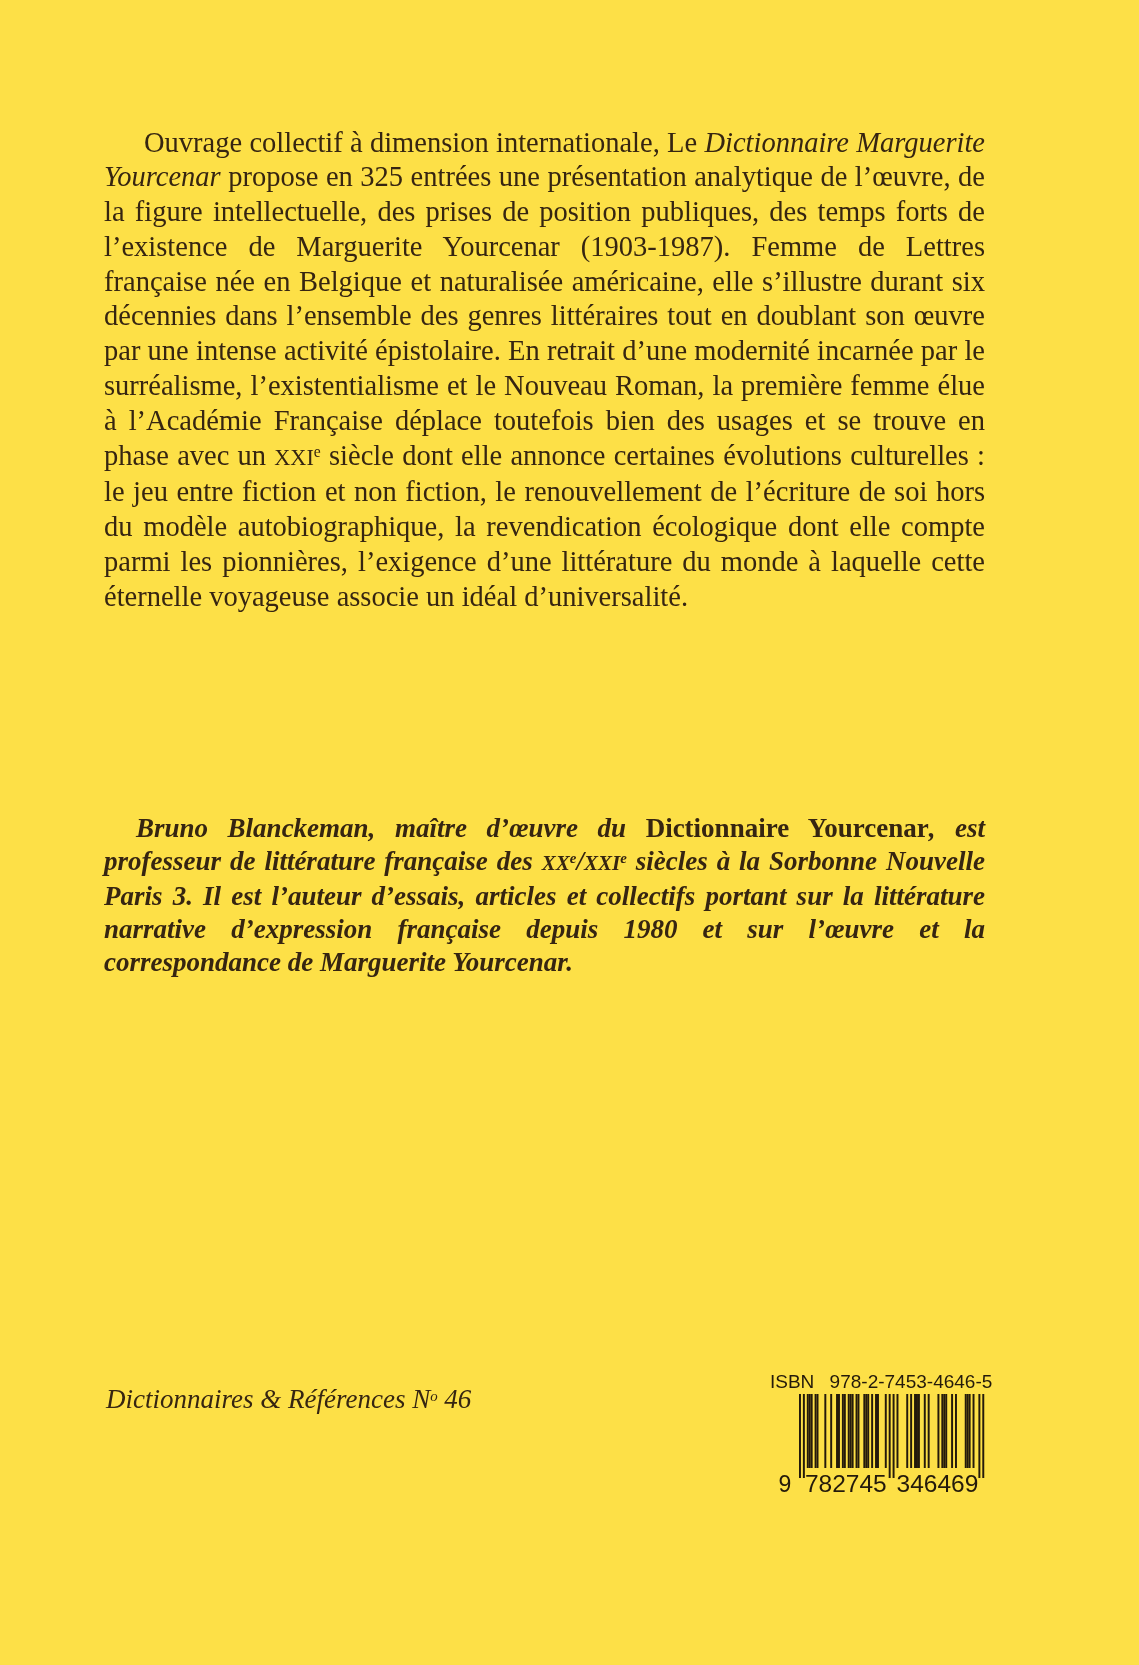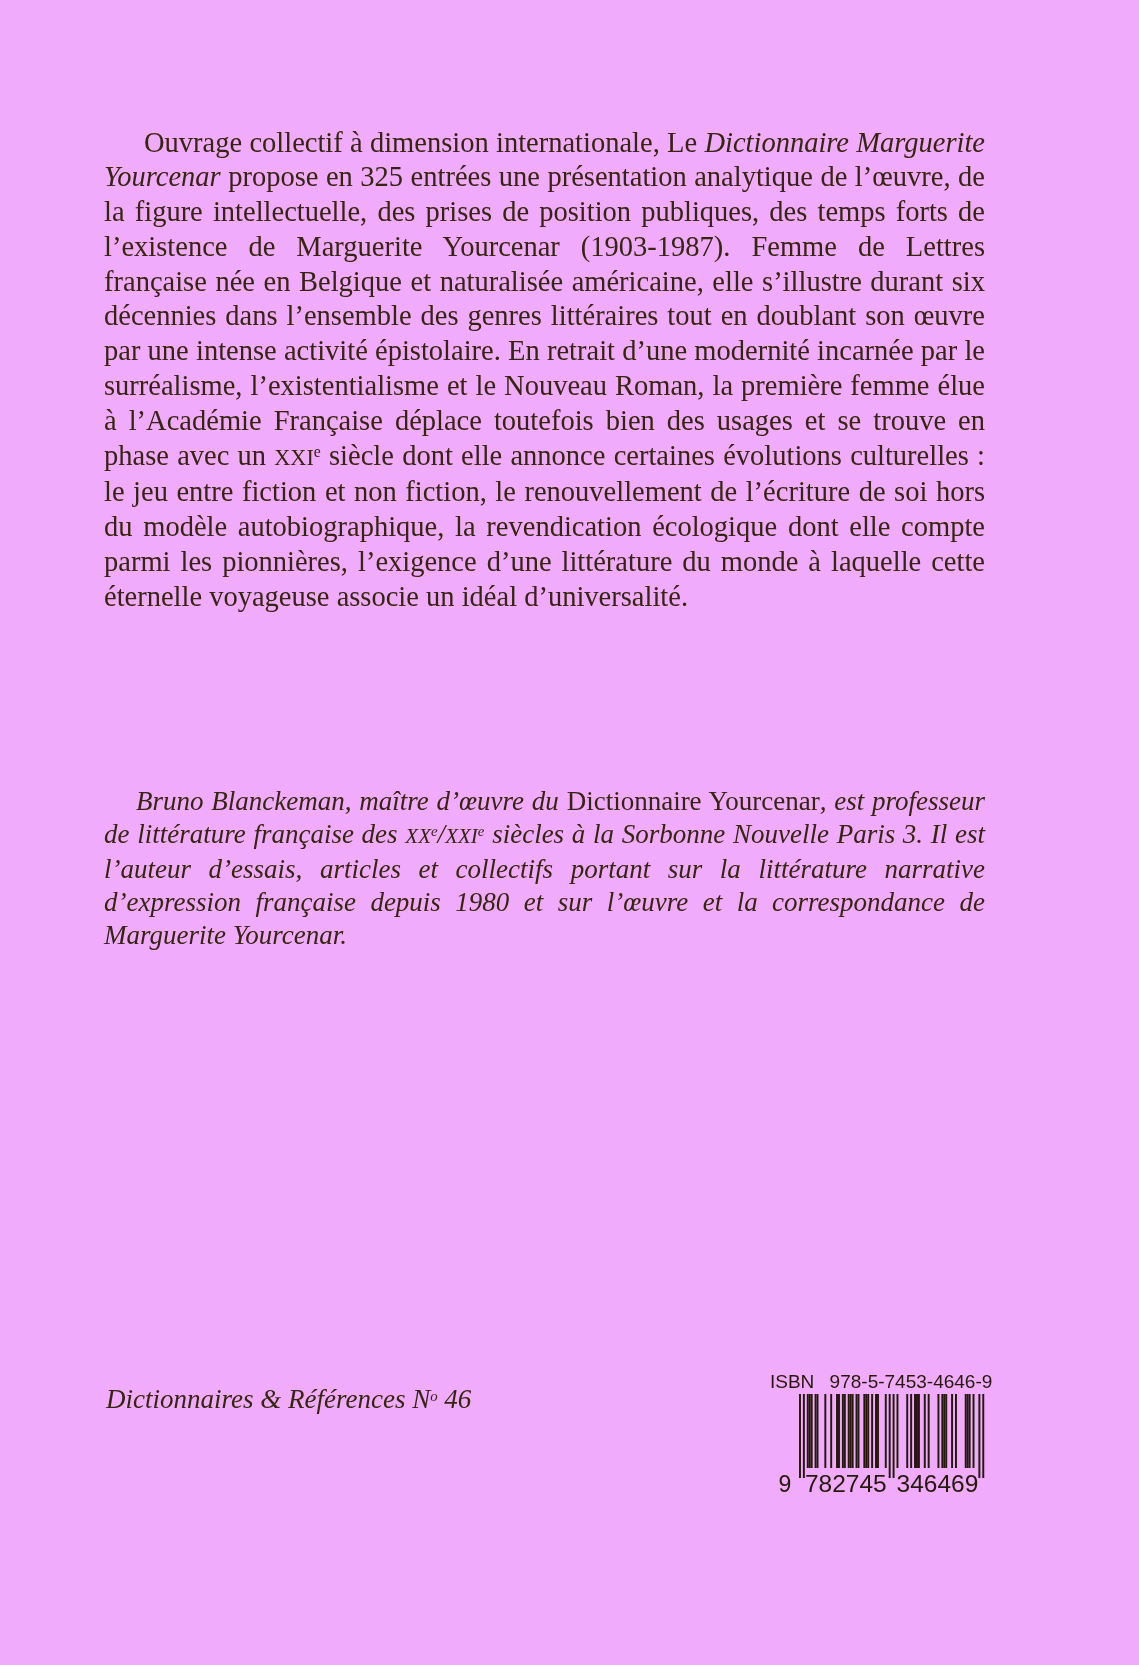--- a/index.html
+++ b/index.html
@@ -4,47 +4,48 @@
 <style>
   html, body {
     margin: 0;
     padding: 0;
     background: #fbe3b1;
   }
   .cover {
     position: relative;
     width: 1139px;
     height: 1665px;
-    background: #f0abfc;
+    background: #fde047;
     font-family: "Liberation Serif", serif;
     color: #362511;
     overflow: hidden;
   }
   .synopsis {
     position: absolute;
     left: 104px;
     top: 97px;
     width: 881px;
     font-size: 28.5px;
     line-height: 34.8px;
     text-align: justify;
     text-indent: 40px;
     hyphens: none;
   }
   .author-note {
     position: absolute;
     left: 104px;
-    top: 758px;
+    top: 785px;
     width: 881px;
     font-size: 27px;
     line-height: 33px;
     text-align: justify;
     text-indent: 32px;
     font-style: italic;
     hyphens: none;
+    font-weight: bold;
   }
   .series {
     position: absolute;
     left: 106px;
     top: 1384px;
     font-size: 27px;
     font-style: italic;
     white-space: nowrap;
   }
   .run-it { font-style: italic; }
@@ -86,21 +87,21 @@
 
 <div class="cover">
 
   <p class="synopsis"><span>Ouvrage collectif à dimension internationale, Le </span><span class="run-it">Dictionnaire Marguerite Yourcenar</span><span> propose en 325 entrées une présentation analytique de l’œuvre, de la figure intellectuelle, des prises de position publiques, des temps forts de l’existence de Marguerite Yourcenar (1903-1987). Femme de Lettres française née en Belgique et naturalisée américaine, elle s’illustre durant six décennies dans l’ensemble des genres littéraires tout en doublant son œuvre par une intense activité épistolaire. En retrait d’une modernité incarnée par le surréalisme, l’existentialisme et le Nouveau Roman, la première femme élue à l’Académie Française déplace toutefois bien des usages et se trouve en phase avec un </span><span class="run-sc">xxi</span><sup class="run-sup">e</sup><span> siècle dont elle annonce certaines évolutions culturelles : le jeu entre fiction et non fiction, le renouvellement de l’écriture de soi hors du modèle autobiographique, la revendication écologique dont elle compte parmi les pionnières, l’exigence d’une littérature du monde à laquelle cette éternelle voyageuse associe un idéal d’universalité.</span></p>
 
   <p class="author-note"><span>Bruno Blanckeman, maître d’œuvre du </span><span class="run-rm">Dictionnaire Yourcenar</span><span>, est professeur de littérature française des </span><span class="run-sc">xx</span><sup class="run-sup">e</sup><span>/</span><span class="run-sc">xxi</span><sup class="run-sup">e</sup><span> siècles à la Sorbonne Nouvelle Paris 3. Il est l’auteur d’essais, articles et collectifs portant sur la littérature narrative d’expression française depuis 1980 et sur l’œuvre et la correspondance de Marguerite Yourcenar.</span></p>
 
   <div class="series"><span>Dictionnaires &amp; Références N</span><sup class="run-sup">o</sup><span> 46</span></div>
 
   <div class="barcode-block">
-    <div class="isbn-label">ISBN 978-5-7453-4646-9</div>
+    <div class="isbn-label">ISBN 978-2-7453-4646-5</div>
     <svg class="barcode-svg" width="216" height="102" viewBox="0 0 216 102">
         <rect x="26.00" y="0" width="1.95" height="84" fill="#241a0b"></rect>
         <rect x="29.90" y="0" width="1.95" height="84" fill="#241a0b"></rect>
         <rect x="33.80" y="0" width="1.95" height="74" fill="#241a0b"></rect>
         <rect x="35.75" y="0" width="1.95" height="74" fill="#241a0b"></rect>
         <rect x="37.70" y="0" width="1.95" height="74" fill="#241a0b"></rect>
         <rect x="41.60" y="0" width="1.95" height="74" fill="#241a0b"></rect>
         <rect x="43.55" y="0" width="1.95" height="74" fill="#241a0b"></rect>
         <rect x="51.35" y="0" width="1.95" height="74" fill="#241a0b"></rect>
         <rect x="57.20" y="0" width="1.95" height="74" fill="#241a0b"></rect>

